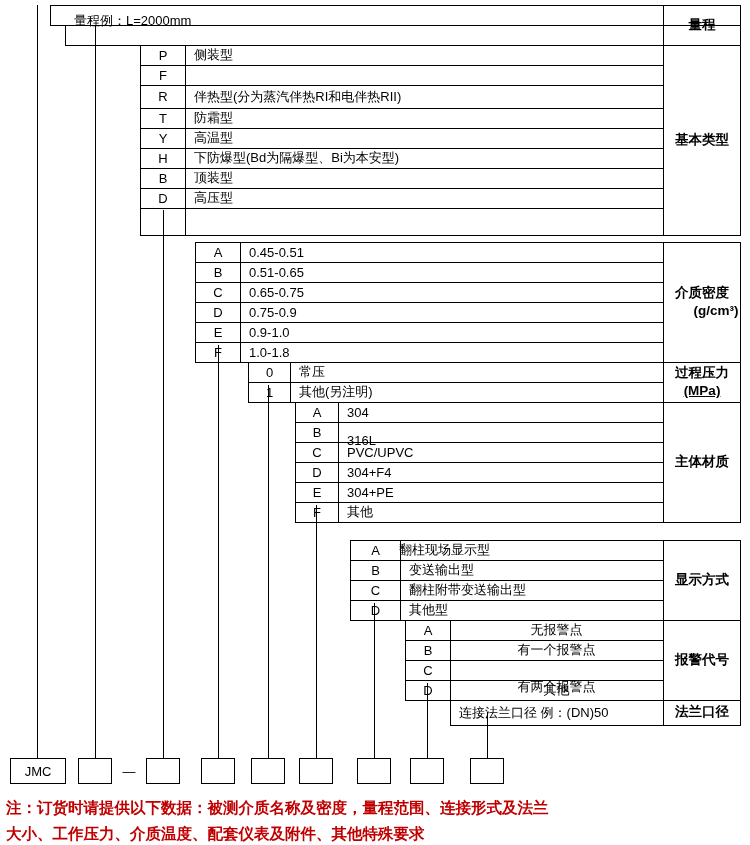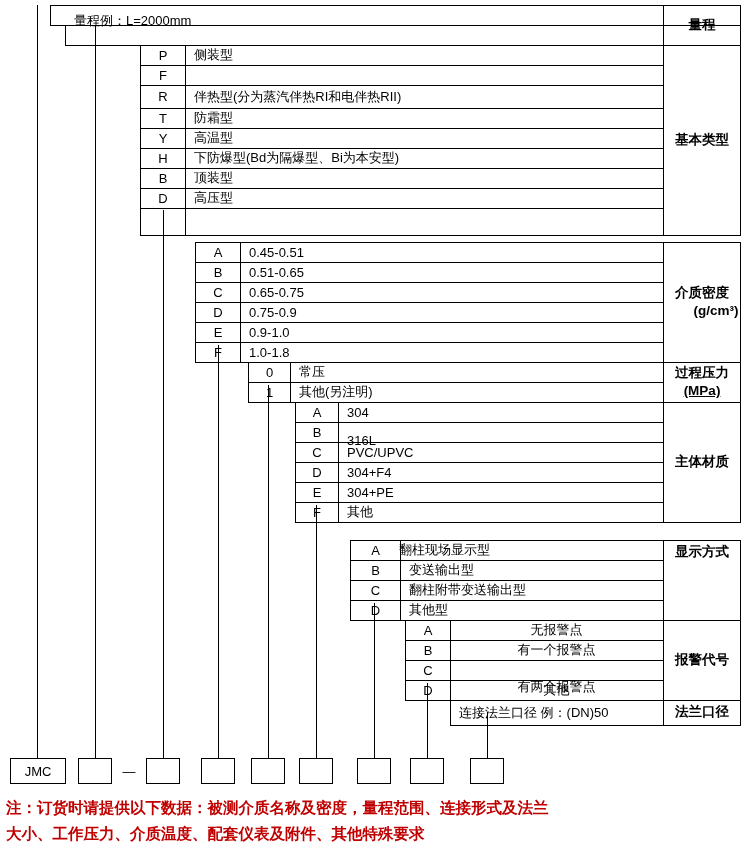--- a/index.html
+++ b/index.html
@@ -201,21 +201,21 @@
   <div class="cell grp" style="left:664px;top:402px;width:76px;height:120px;">主体材质</div>
 
   <div class="cell code" style="left:351px;top:540px;width:49px;height:20px;">A</div>
   <div class="cell desc" style="left:391px;top:540px;width:261px;height:20px;">翻柱现场显示型</div>
   <div class="cell code" style="left:351px;top:560px;width:49px;height:20px;">B</div>
   <div class="cell desc" style="left:401px;top:560px;width:261px;height:20px;">变送输出型</div>
   <div class="cell code" style="left:351px;top:580px;width:49px;height:20px;">C</div>
   <div class="cell desc" style="left:401px;top:580px;width:261px;height:20px;">翻柱附带变送输出型</div>
   <div class="cell code" style="left:351px;top:600px;width:49px;height:20px;">D</div>
   <div class="cell desc" style="left:401px;top:600px;width:261px;height:20px;">其他型</div>
-  <div class="cell grp" style="left:664px;top:512px;width:76px;height:80px;text-align:center;">显示方式</div>
+  <div class="cell grp" style="left:664px;top:540px;width:76px;height:80px;text-align:center;">显示方式</div>
 
   <div class="cell code" style="left:406px;top:620px;width:44px;height:20px;">A</div>
   <div class="cell code" style="left:451px;top:620px;width:211px;height:20px;">无报警点</div>
   <div class="cell code" style="left:406px;top:640px;width:44px;height:20px;">B</div>
   <div class="cell code" style="left:451px;top:640px;width:211px;height:20px;">有一个报警点</div>
   <div class="cell code" style="left:406px;top:660px;width:44px;height:20px;">C</div>
   <div class="cell code" style="left:451px;top:660px;width:211px;height:20px;margin-top:17px;">有两个报警点</div>
   <div class="cell code" style="left:406px;top:680px;width:44px;height:20px;">D</div>
   <div class="cell code" style="left:451px;top:680px;width:211px;height:20px;">其他</div>
   <div class="cell grp" style="left:664px;top:620px;width:76px;height:80px;">报警代号</div>

